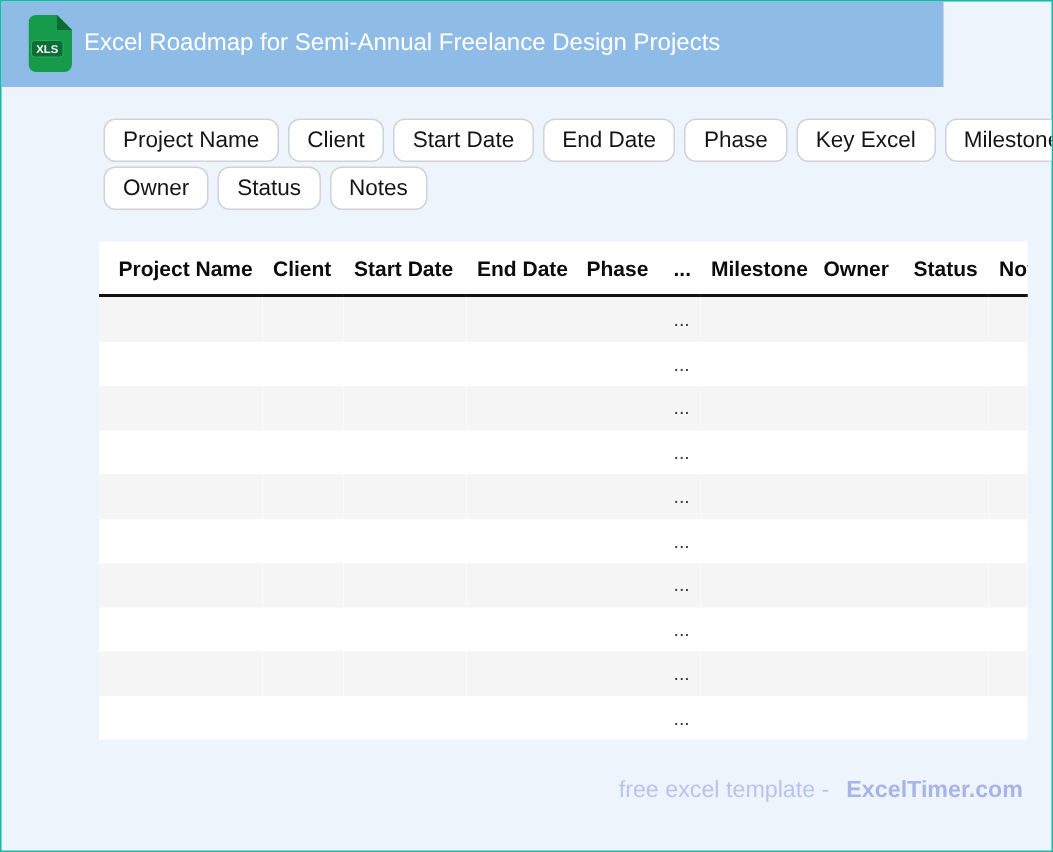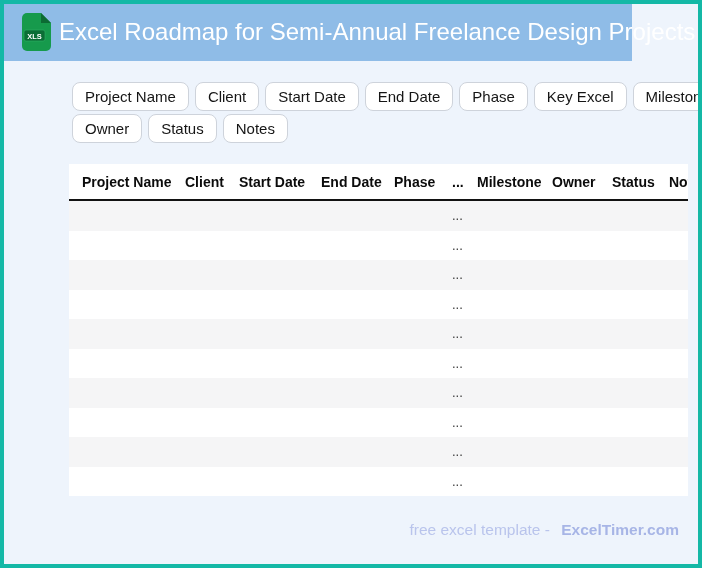--- a/index.html
+++ b/index.html
@@ -2,34 +2,34 @@
 <html><head>
 <meta charset="utf-8">
 <style>
   html,body{margin:0;padding:0;}
   body{font-family:"Liberation Sans",sans-serif;}
   .page{
     position:relative;
     width:702px;height:568px;
     box-sizing:border-box;
     background:#eef4fc;
-    border:4px solid #14b8a6;
+    border:1px solid #14b8a6;
     overflow:hidden;
   }
   .topbar{
     position:absolute;left:-1px;top:-1px;
     width:629px;height:58px;
     background:#8fbce7;
     display:flex;align-items:center;
   }
   .file-icon{margin-left:19px;flex:0 0 auto;}
   .title{
     margin-left:8px;
     color:#ffffff;
-    font-size:24px;
+    font-size:16px;
     white-space:nowrap;
   }
   .chip-area{position:absolute;left:68px;top:78px;}
   .chip-row{display:flex;gap:6px;margin-bottom:3px;}
   .chip{
     height:29px;line-height:27px;
     box-sizing:border-box;
     padding:0 12px;
     background:#ffffff;
     border:1px solid #ced3db;

